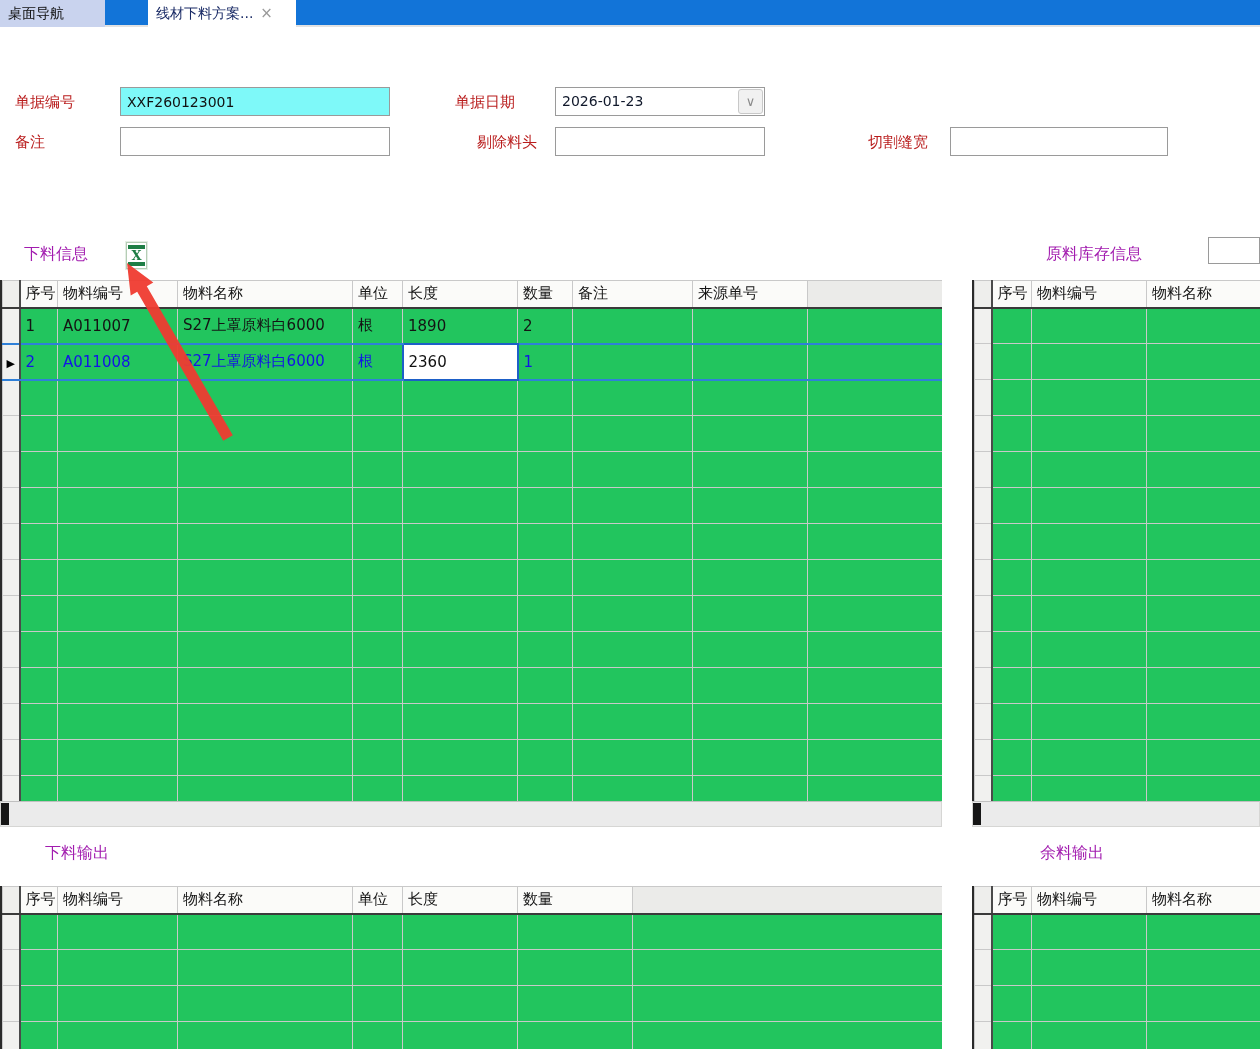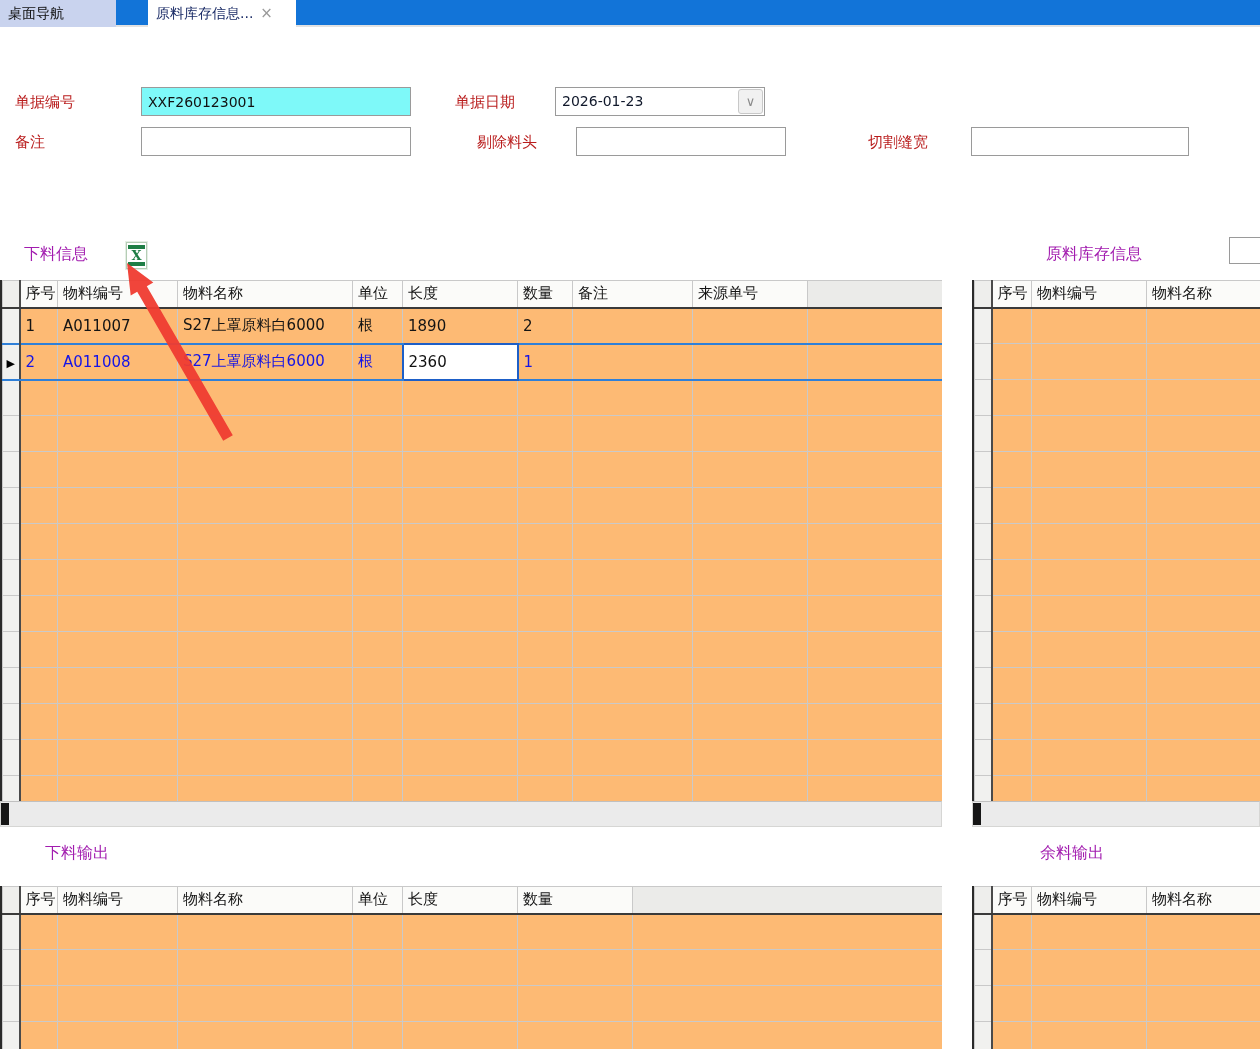--- a/index.html
+++ b/index.html
@@ -3,43 +3,43 @@
 <meta charset="utf-8">
 <style>
   * { box-sizing: border-box; margin: 0; padding: 0; }
   html,body { width:1260px; height:1049px; }
   body { font-family:"DejaVu Sans","Liberation Sans",sans-serif; background:#ffffff; position:relative; overflow:hidden; }
   .abs { position:absolute; }
 
   
   .tabbar { left:0; top:0; width:1260px; height:27px; background:#1274d8; border-bottom:2px solid #e2e2e2; }
   .tab { position:absolute; top:0; height:27px; line-height:27px; font-size:14px; padding:0 8px; white-space:nowrap; overflow:hidden; }
-  .tab-inactive { left:0; width:116px; background:#c9d3ee; color:#101010; }
+  .tab-inactive { left:0; width:105px; background:#c9d3ee; color:#101010; }
   .tab-active { left:148px; width:148px; background:#ffffff; color:#1a2b66; display:flex; align-items:center; gap:7px; }
   .tab-close { color:#9a9a9a; font-size:15px; line-height:27px; }
 
   
   .lbl { font-size:15px; color:#b91c1c; white-space:nowrap; }
-  .inp { border:1px solid #9a9a9a; background:#fff; font-size:14px; padding:0 6px; font-family:inherit; color:#111;margin-left:21px; }
+  .inp { border:1px solid #9a9a9a; background:#fff; font-size:14px; padding:0 6px; font-family:inherit; color:#111; }
   .inp-cyan { background:#7ef9f9; }
   .combo { border:1px solid #9a9a9a; background:#fff; }
   .combo-text { position:absolute; left:6px; top:0; line-height:27px; font-size:14px; color:#0f172a; }
   .combo-btn { position:absolute; right:1px; top:1px; width:25px; height:25px; background:#f1f1f1; border:1px solid #c8c8c8; border-radius:3px; text-align:center; line-height:23px; color:#8a8a8a; font-size:13px; }
 
   
   .section-lbl { font-size:16px; color:#a21caf; }
 
   
   .xlicon { width:21px; height:27px; background:#fff; border:1px solid #b5cdb5; box-shadow:0 0 0 1px #e4eee4; display:flex; flex-direction:column; justify-content:space-between; align-items:center; padding:2px 1px; }
   .xlicon .bar { width:17px; height:4px; background:#1e7e45; }
   .xlicon .x { color:#1e7e45; font-weight:bold; font-size:13px; line-height:13px; font-family:"DejaVu Serif","Liberation Serif",serif; }
 
   
   .gridwrap { overflow:hidden; background:#fff; border-left:2px solid #2a2a2a; }
-  table.grid { border-collapse:collapse; table-layout:fixed; background:#fdba74; }
+  table.grid { border-collapse:collapse; table-layout:fixed; background:#22c55e; }
   .grid th, .grid td { border:1px solid #c9c9c9; font-size:15px; font-weight:normal; text-align:left; padding:0 5px; overflow:hidden; white-space:nowrap; color:#141414; }
   .grid thead th { height:27px; background:#fbfbf9; border-bottom:2px solid #3a3a3a; }
   .grid tbody td { height:36px; }
   .grid .selcol { background:#f1f1ef; border-right:2px solid #4a4a4a; padding:0; text-align:center; }
   .grid thead .selcol { background:#eeeeec; }
   .grid .extracol { background:#ebebe9; }
   tr.row-selected td { color:#1414e6; border-top:2px solid #2f80d9; border-bottom:2px solid #2f80d9; }
   tr.row-selected td.selcol { color:#000; border-top:2px solid #2f80d9; border-bottom:2px solid #2f80d9; }
   tr.row-selected td.first-data { border-left:2px solid #2f80d9; }
   tr.row-selected td.last-data { border-right:2px solid #2f80d9; }
@@ -52,21 +52,21 @@
 
   
   .arrow-overlay { pointer-events:none; z-index:40; }
 </style>
 </head>
 <body>
 
 <div class="abs tabbar">
   <div class="tab tab-inactive">桌面导航</div>
   <div class="tab tab-active">
-    <span>原料库存信息...</span>
+    <span>线材下料方案...</span>
     <span class="tab-close">×</span>
   </div>
 </div>
 
 <div class="abs lbl" style="left:15px; top:93px;">单据编号</div>
 <input class="abs inp inp-cyan" style="left: 120px; top: 87px; width: 270px; height: 29px;" value="XXF260123001">
 
 <div class="abs lbl" style="left:455px; top:93px;">单据日期</div>
 <div class="abs combo" style="left:555px; top:87px; width:210px; height:29px;">
   <span class="combo-text">2026-01-23</span>

